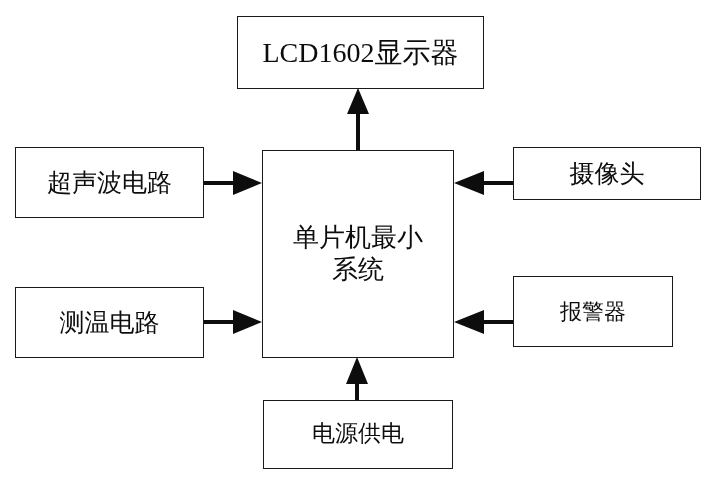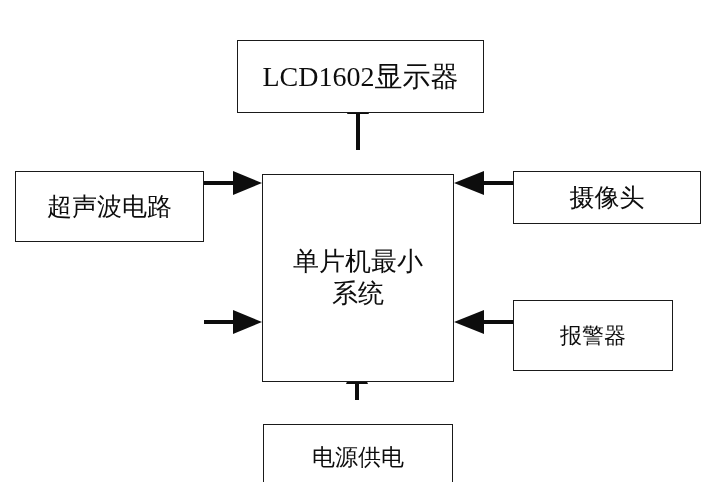--- a/index.html
+++ b/index.html
@@ -26,21 +26,20 @@
     box-sizing: border-box;
     border: 1.6px solid #1a1a1a;
     background: #ffffff;
     display: flex;
     align-items: center;
     justify-content: center;
     text-align: center;
     color: #0d0d0d;
     line-height: 1.25;
     z-index: 2;
-    margin-top: 24px;
   }
   .node .label {
     display: block;
     white-space: pre-line;
     padding: 0 4px;
   }
 
   
   #node-lcd      { left: 237px; top: 16px;  width: 247px; height: 73px;  font-size: 28px; }
   #node-ultra    { left: 15px;  top: 147px; width: 189px; height: 71px;  font-size: 25px; }
@@ -118,20 +117,23 @@
 
   <div class="node" id="node-mcu">
     <span class="label">单片机最小
 系统</span>
   </div>
 
   <div class="node" id="node-camera">
     <span class="label">摄像头</span>
   </div>
 
+  <div class="node" id="node-temp">
+    <span class="label">测温电路</span>
+  </div>
 
   <div class="node" id="node-alarm">
     <span class="label">报警器</span>
   </div>
 
   <div class="node" id="node-power">
     <span class="label">电源供电</span>
   </div>
 
 

